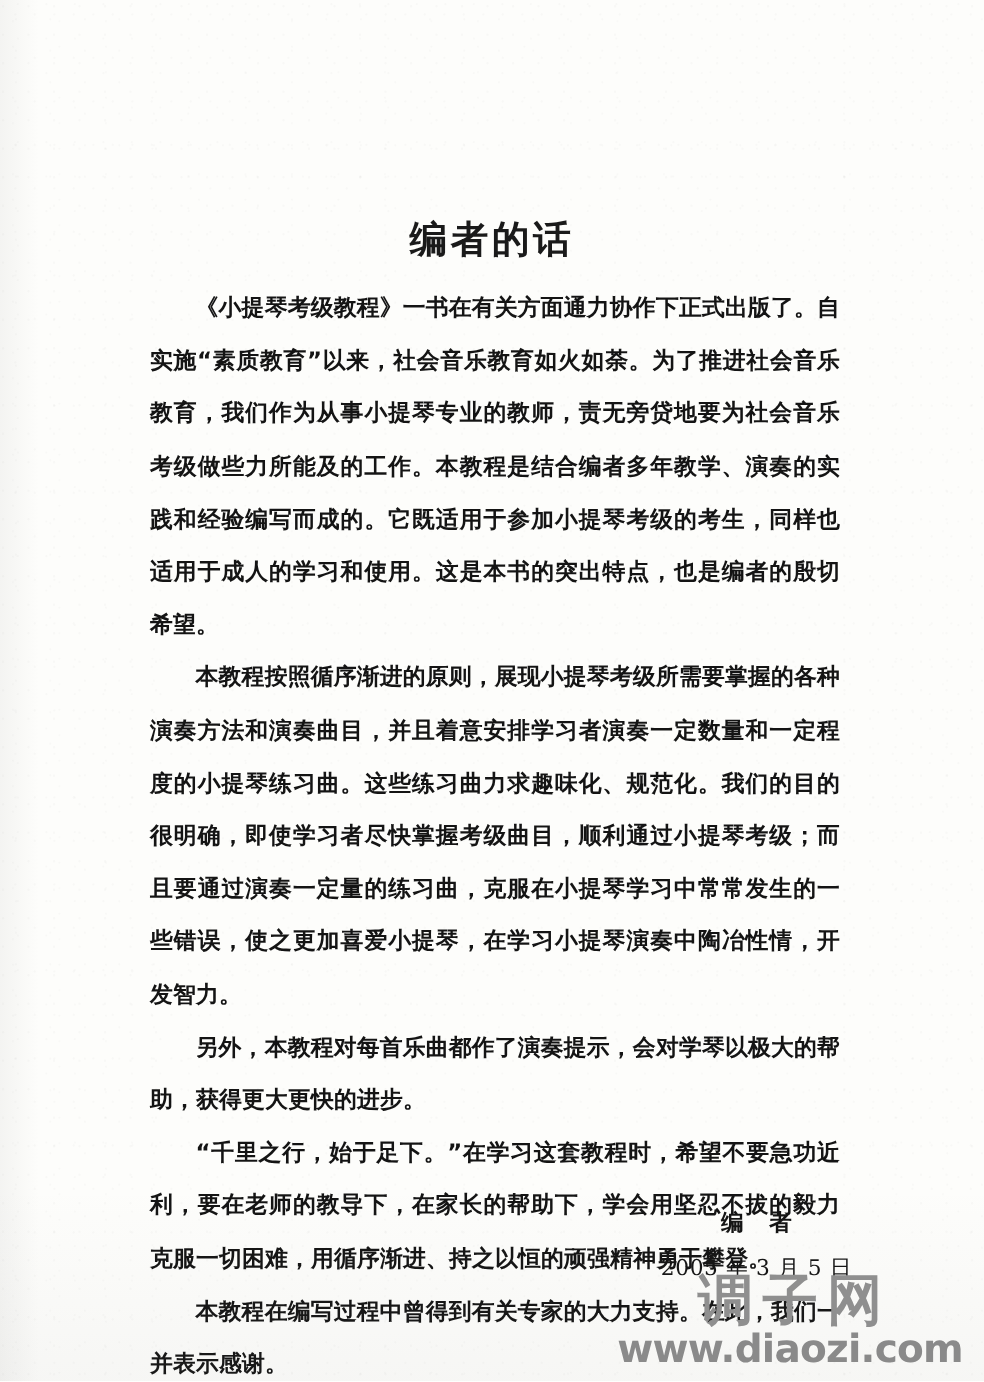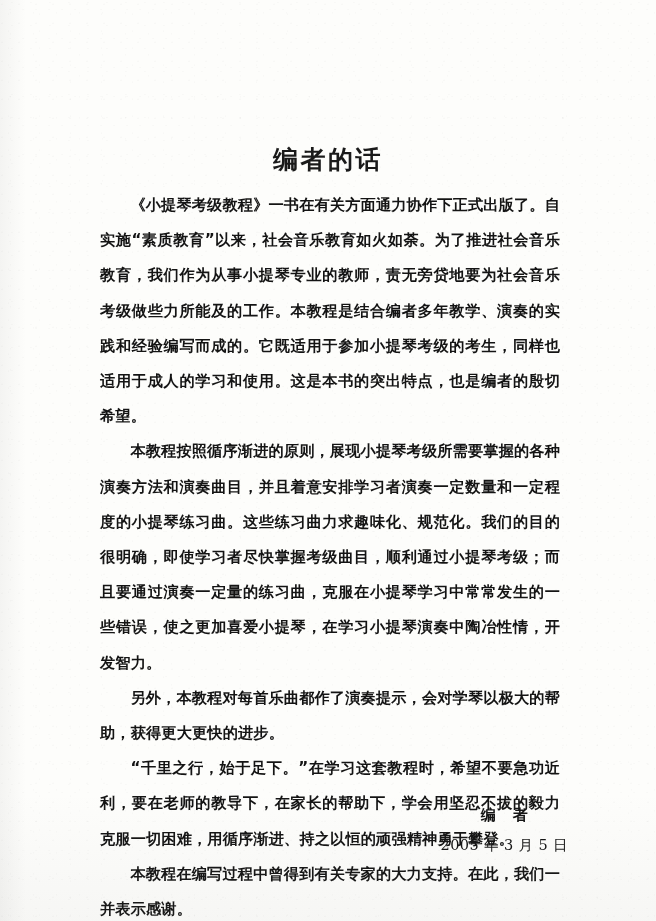--- a/index.html
+++ b/index.html
@@ -146,14 +146,18 @@
     <p class="para">“千里之行，始于足下。”在学习这套教程时，希望不要急功近利，要在老师的教导下，在家长的帮助下，学会用坚忍不拔的毅力克服一切困难，用循序渐进、持之以恒的顽强精神勇于攀登。</p>
     <p class="para">本教程在编写过程中曾得到有关专家的大力支持。在此，我们一并表示感谢。</p>
 
   </div>
 
   <div class="signature">
     <div class="sig-name">编 者</div>
     <div class="sig-date">2005 年 3 月 5 日</div>
   </div>
 
+  <div class="watermark">
+    <div class="wm-cn">调子网</div>
+    <div class="wm-url">www.diaozi.com</div>
+  </div>
 
 </div>
 
 </body></html>

